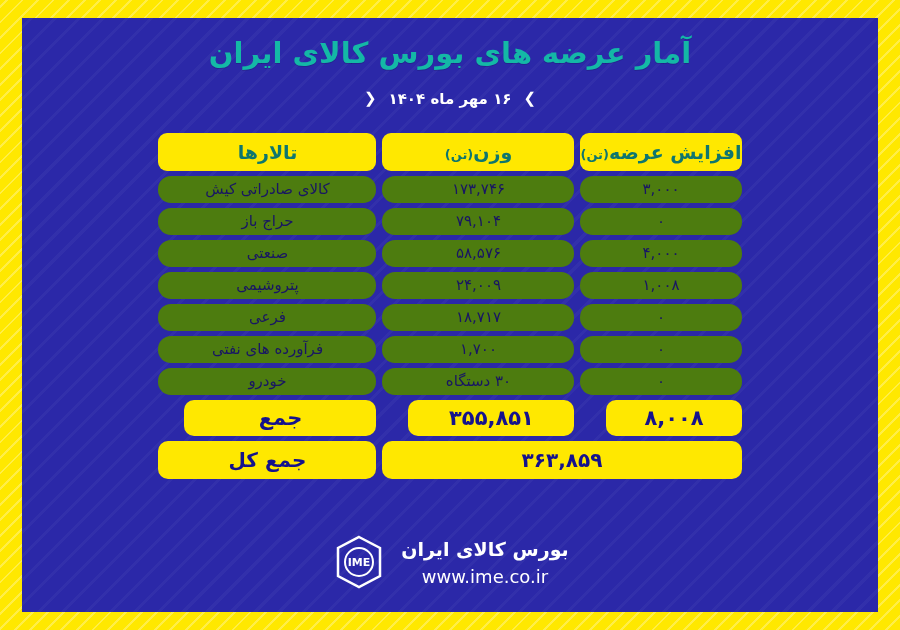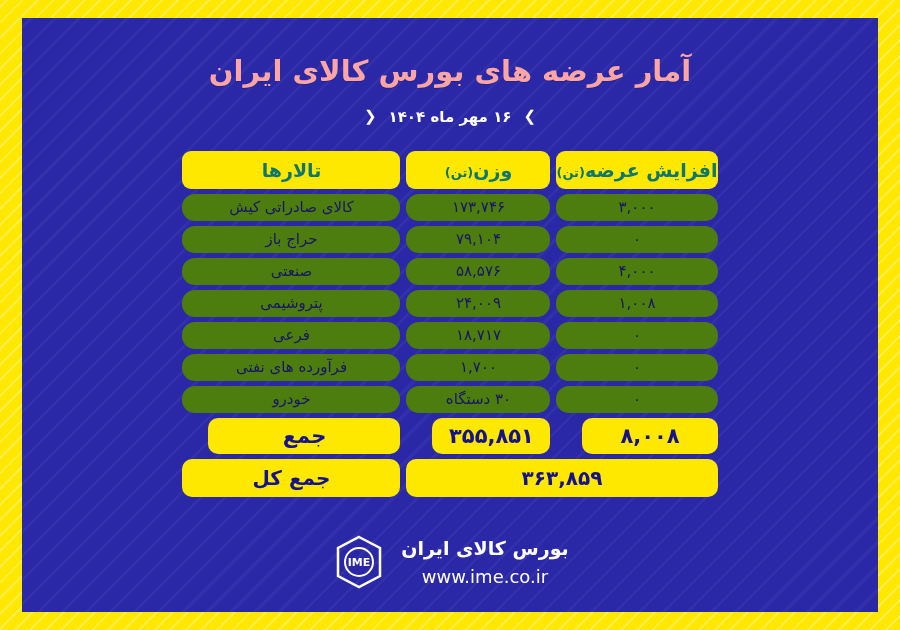--- a/index.html
+++ b/index.html
@@ -55,25 +55,25 @@
   }
   .inner {
     position: relative;
     z-index: 2;
     width: 100%;
     height: 100%;
   }
 
   .title {
     text-align: center;
-    color: #fca5a5;
+    color: #14b8a6;
     font-size: 29px;
     font-weight: bold;
     letter-spacing: 0px;
-    padding-top: 32px;
+    padding-top: 14px;
     line-height: 1.45;
     text-shadow: 0 1px 0 rgba(0,0,0,0.15);
   }
 
   .date-row {
     display: flex;
     align-items: center;
     justify-content: center;
     gap: 12px;
     margin-top: 16px;
@@ -106,21 +106,21 @@
     height: 38px;
     line-height: 38px;
     text-align: center;
     white-space: nowrap;
   }
   .hcell .unit {
     font-size: 13px;
     font-weight: bold;
   }
   .c-hall { width: 218px; }
-  .c-weight { width: 144px; }
+  .c-weight { width: 192px; }
   .c-inc { width: 160px; }
 
   .cell {
     background: #4d7c0f;
     color: #181564;
     font-size: 15px;
     border-radius: 13px;
     height: 27px;
     line-height: 27px;
     text-align: center;
@@ -151,21 +151,21 @@
     text-align: center;
     white-space: nowrap;
   }
 
   .footer {
     position: absolute;
     bottom: 22px;
     left: 0;
     right: 0;
     display: flex;
-    align-items: flex-start;
+    align-items: flex-end;
     justify-content: center;
     gap: 14px;
     direction: rtl;
   }
   .footer-text {
     text-align: center;
     color: #ffffff;
     line-height: 1.5;
   }
   .footer-name {

